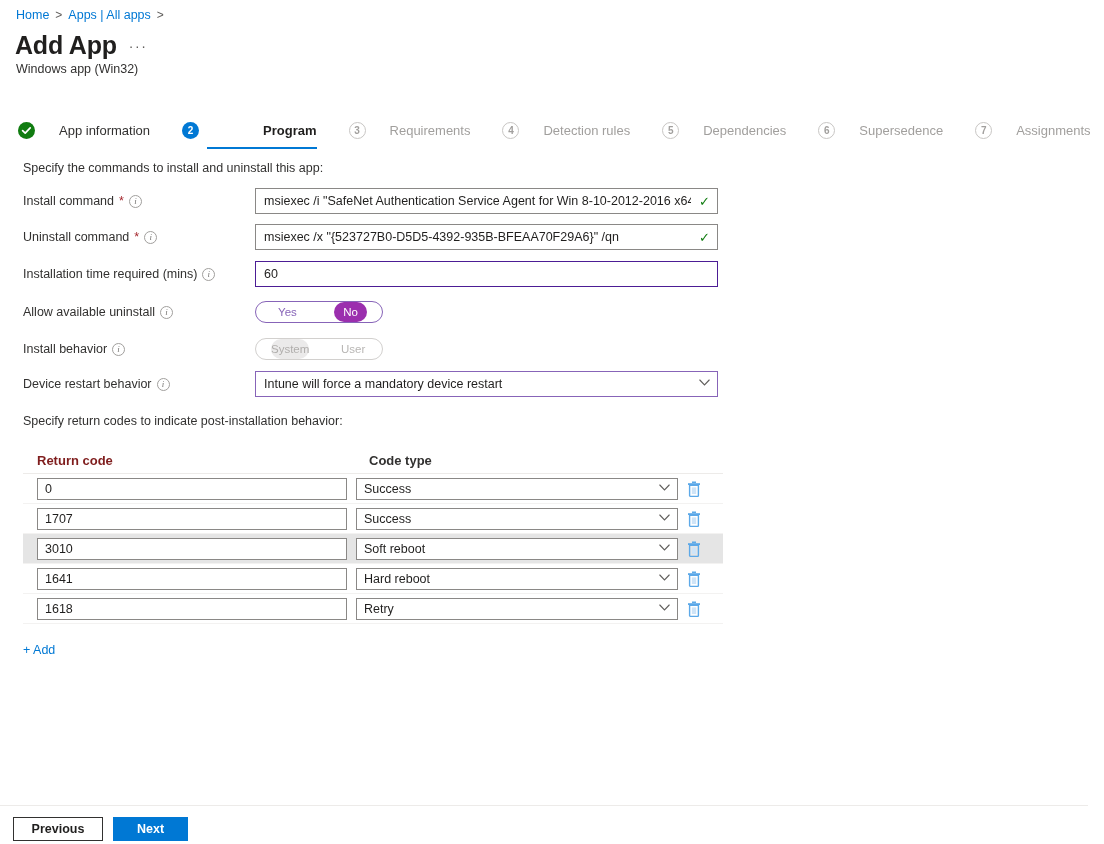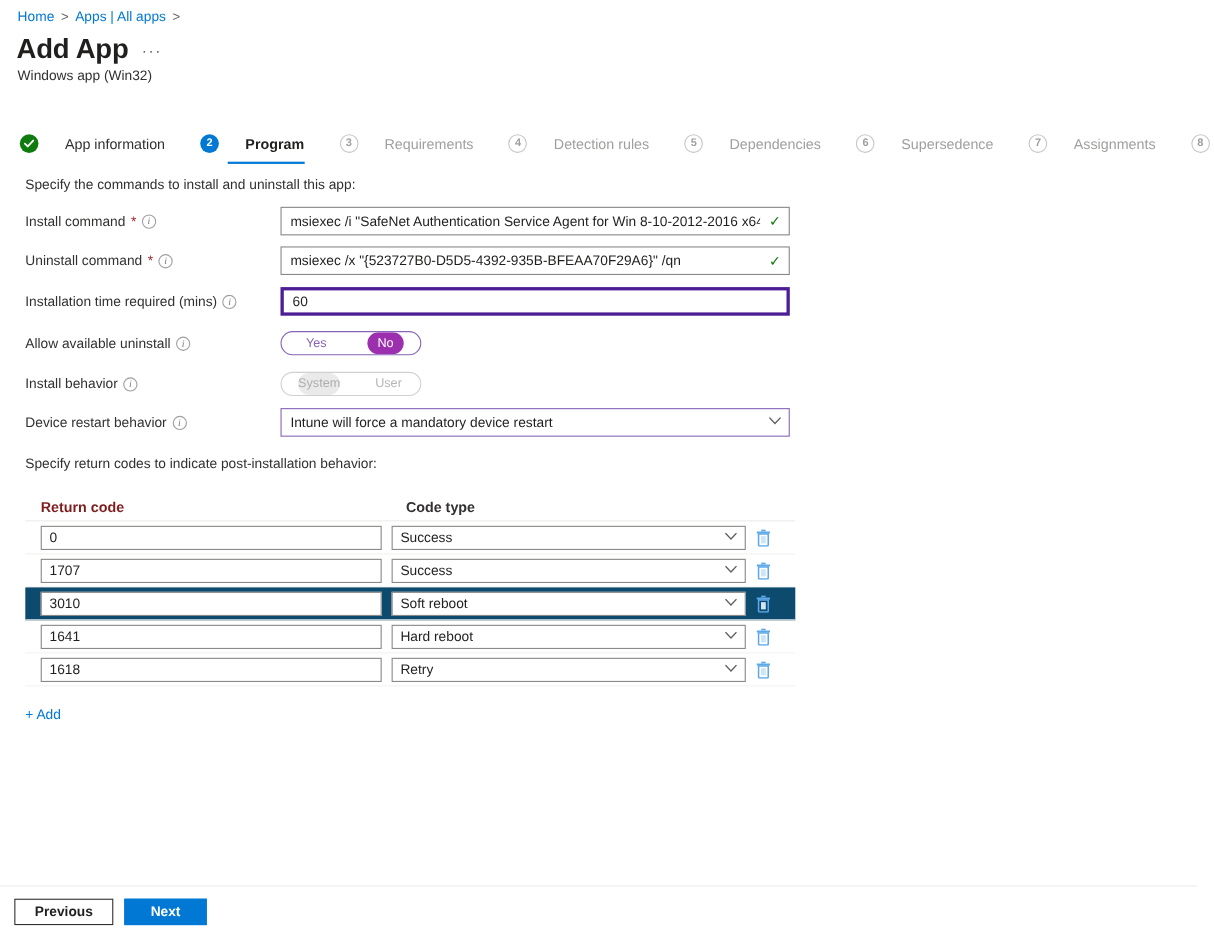--- a/index.html
+++ b/index.html
@@ -58,21 +58,21 @@
     font-size: 10px; font-weight: 600; flex: none;
   }
   .badge-done { background: #107c10; color: #fff; position: relative; }
   .badge-done svg { display:block; }
   .badge-active { background: #0078d4; color: #ffffff; }
   .badge-idle {
     background: #ffffff; color: #a19f9d;
     border: 1px solid #c8c6c4;
   }
   .step-label { font-size: 13px; color: #323130; }
-  .step.active .step-label { font-weight: 700; color: #201f1e; }
+  .step.active .step-label { font-weight: 700; color: #201f1e; margin-left: 40px; }
   .step.idle .step-label { color: #a19f9d; }
   .step.active::after {
     content: ""; position: absolute;
     left: 25px; right: 16px; bottom: -5px;
     height: 2px; background: #0078d4;
   }
 
   
   .section-note {
     position: absolute; left: 23px;
@@ -113,21 +113,21 @@
     overflow: hidden; text-overflow: clip; white-space: nowrap;
     display: block; width: 100%;
   }
   .check-mark {
     position: absolute; right: 7px; top: 50%;
     transform: translateY(-50%);
     color: #107c10; font-size: 13px; line-height: 1;
   }
   .txt-plain {
     width: 463px; height: 26px;
-    border: 3px solid #4c1d95; background: #fff;
+    border: 1px solid #4c1d95; background: #fff;
     display: flex; align-items: center; padding: 0 8px;
     font-size: 12.5px; color: #201f1e;
   }
 
   
   .toggle {
     display: inline-flex; align-items: center;
     height: 22px; border-radius: 11px;
     border: 1px solid #8764b8; background: #fff;
     padding: 0; overflow: hidden; cursor: pointer;
@@ -167,21 +167,21 @@
     height: 26px; padding: 0 0 0 14px;
     border-bottom: 1px solid #edebe9;
   }
   .rc-head .h1 { width: 332px; font-size: 13px; font-weight: 600; color: #7f1d1d; }
   .rc-head .h2 { font-size: 13px; font-weight: 600; color: #323130; }
   .rc-row {
     display: flex; align-items: center; gap: 9px;
     height: 30px; padding-left: 14px;
     border-bottom: 1px solid #f3f2f1;
   }
-  .rc-row.hover { background: #0c4a6e; }
+  .rc-row.hover { background: #e5e5e5; }
   .rc-input {
     width: 310px; height: 22px;
     border: 1px solid #8a8886; background: #fff;
     display: flex; align-items: center; padding: 0 7px;
     font-size: 12.5px; color: #201f1e;
   }
   .rc-select {
     position: relative; width: 322px; height: 22px;
     border: 1px solid #8a8886; background: #fff;
     display: flex; align-items: center;

